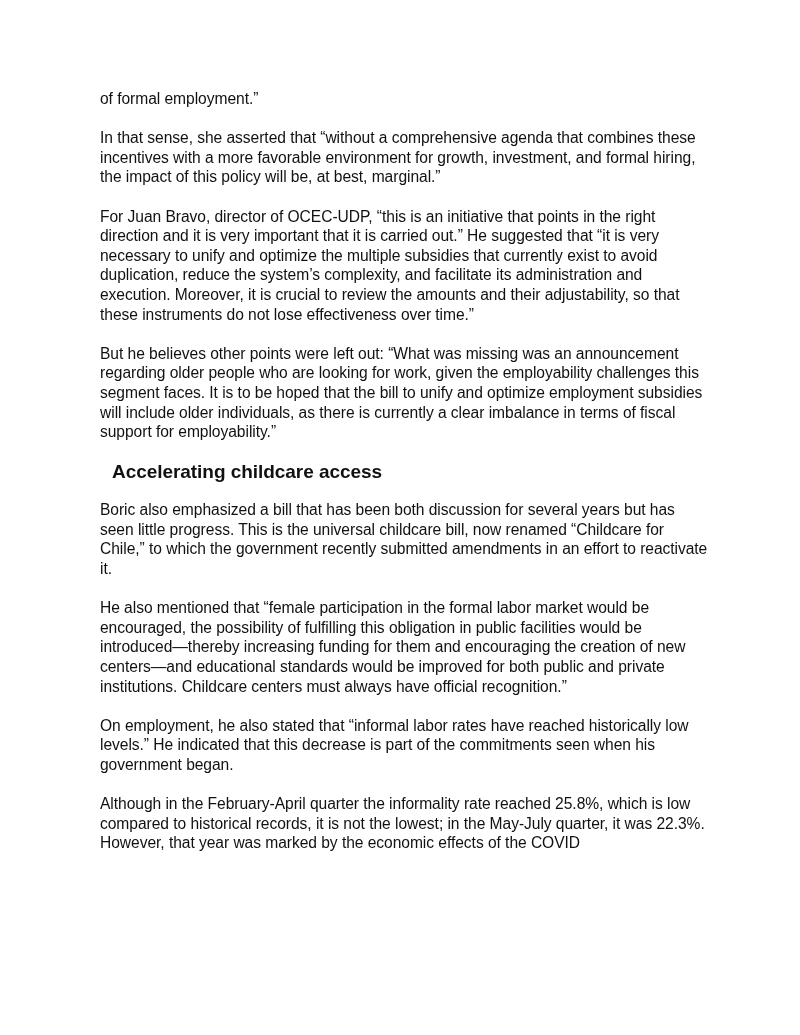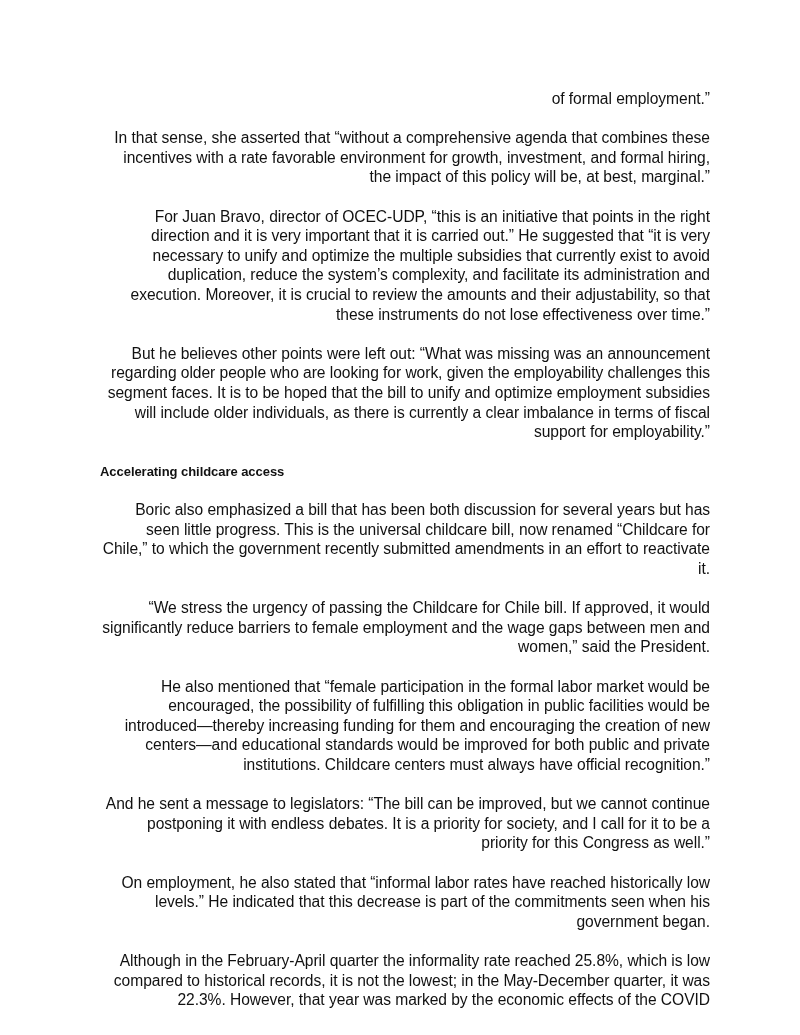--- a/index.html
+++ b/index.html
@@ -8,40 +8,38 @@
     position: absolute;
     left: 100px;
     top: 89px;
     width: 610px;
     font-family: "Liberation Sans", sans-serif;
     font-size: 15.6px;
     line-height: 19.6px;
     color: #111111;
     letter-spacing: -0.05px;
   }
-  .page p { margin: 0 0 19.6px 0; text-align: right; }
+  .page p { margin: 0 0 19.6px 0; }
   .page h2 {
     font-family: "Liberation Sans", sans-serif;
-    font-size: 13px;
+    font-size: 19px;
     font-weight: bold;
     line-height: 22px;
-    margin: 16px 0 17px 0;
+    margin: 16px 0 17px 12px;
     color: #111111;
   }
 </style>
 </head>
 <body>
 
 <div class="page">
   <p>of formal employment.”</p>
-  <p>In that sense, she asserted that “without a comprehensive agenda that combines these incentives with a rate favorable environment for growth, investment, and formal hiring, the impact of this policy will be, at best, marginal.”</p>
+  <p>In that sense, she asserted that “without a comprehensive agenda that combines these incentives with a more favorable environment for growth, investment, and formal hiring, the impact of this policy will be, at best, marginal.”</p>
   <p>For Juan Bravo, director of OCEC-UDP, “this is an initiative that points in the right direction and it is very important that it is carried out.” He suggested that “it is very necessary to unify and optimize the multiple subsidies that currently exist to avoid duplication, reduce the system’s complexity, and facilitate its administration and execution. Moreover, it is crucial to review the amounts and their adjustability, so that these instruments do not lose effectiveness over time.”</p>
   <p>But he believes other points were left out: “What was missing was an announcement regarding older people who are looking for work, given the employability challenges this segment faces. It is to be hoped that the bill to unify and optimize employment subsidies will include older individuals, as there is currently a clear imbalance in terms of fiscal support for employability.”</p>
 
   <h2>Accelerating childcare access</h2>
 
   <p>Boric also emphasized a bill that has been both discussion for several years but has seen little progress. This is the universal childcare bill, now renamed “Childcare for Chile,” to which the government recently submitted amendments in an effort to reactivate it.</p>
-  <p>“We stress the urgency of passing the Childcare for Chile bill. If approved, it would significantly reduce barriers to female employment and the wage gaps between men and women,” said the President.</p>
   <p>He also mentioned that “female participation in the formal labor market would be encouraged, the possibility of fulfilling this obligation in public facilities would be introduced—thereby increasing funding for them and encouraging the creation of new centers—and educational standards would be improved for both public and private institutions. Childcare centers must always have official recognition.”</p>
-  <p>And he sent a message to legislators: “The bill can be improved, but we cannot continue postponing it with endless debates. It is a priority for society, and I call for it to be a priority for this Congress as well.”</p>
   <p>On employment, he also stated that “informal labor rates have reached historically low levels.” He indicated that this decrease is part of the commitments seen when his government began.</p>
-  <p>Although in the February-April quarter the informality rate reached 25.8%, which is low compared to historical records, it is not the lowest; in the May-December quarter, it was 22.3%. However, that year was marked by the economic effects of the COVID</p>
+  <p>Although in the February-April quarter the informality rate reached 25.8%, which is low compared to historical records, it is not the lowest; in the May-July quarter, it was 22.3%. However, that year was marked by the economic effects of the COVID</p>
 </div>
 
 </body></html>

